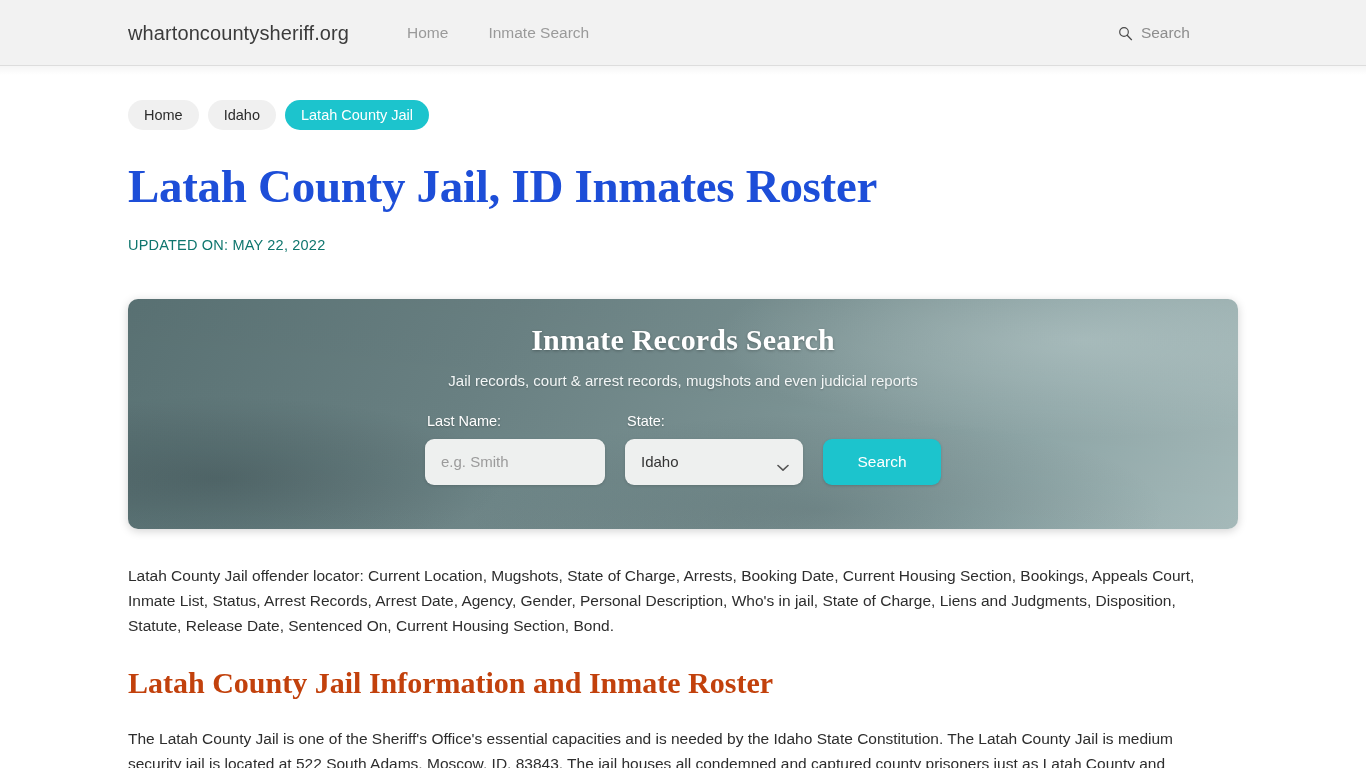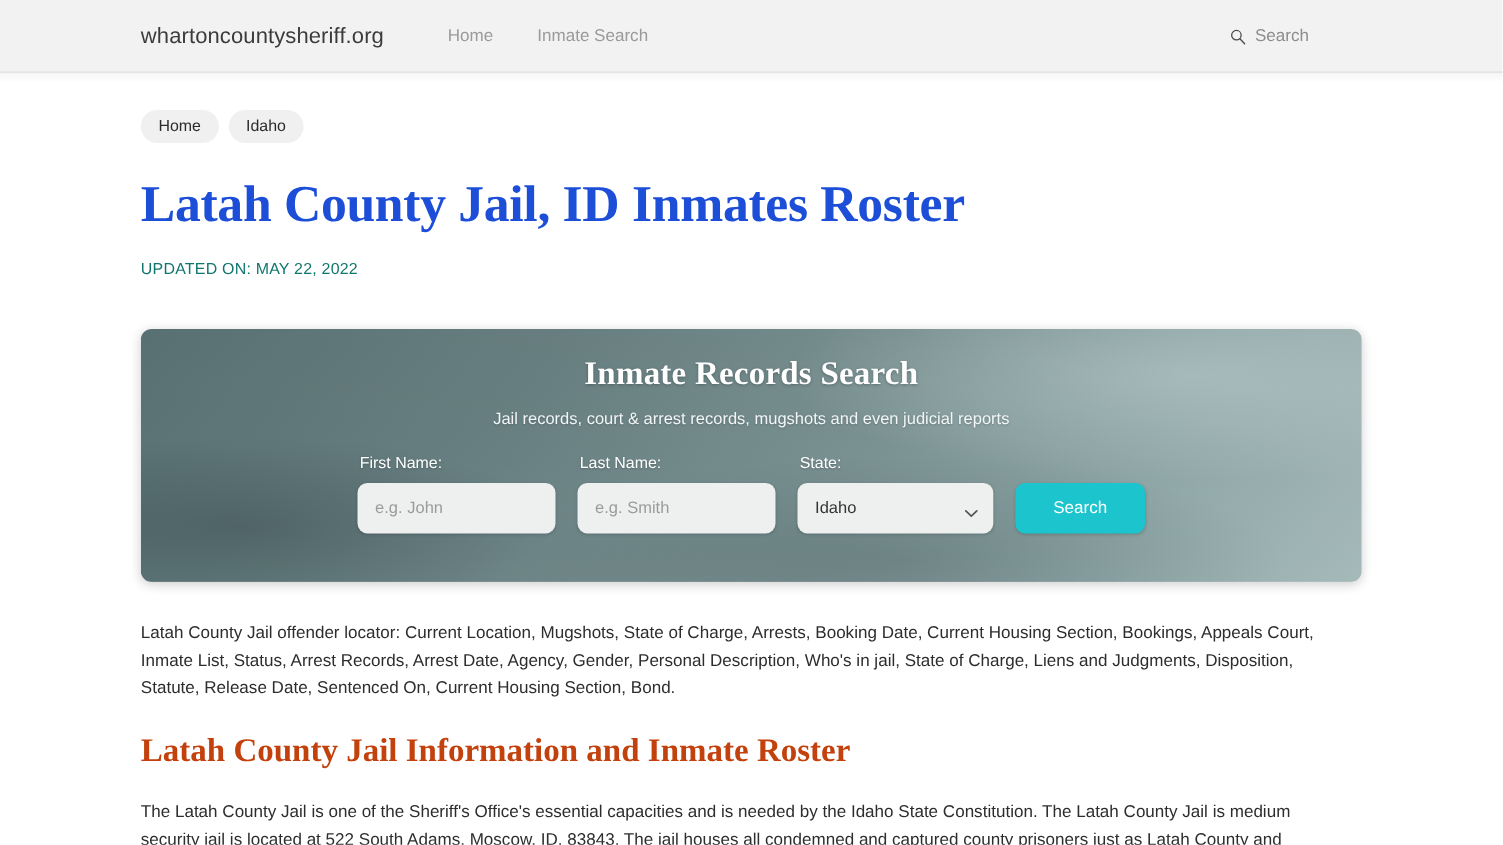--- a/index.html
+++ b/index.html
@@ -283,36 +283,33 @@
       <span>Search</span>
     </div>
   </div>
 </header>
 
 <div class="page">
 
   <nav class="breadcrumb">
     <a class="crumb" href="#">Home</a>
     <a class="crumb" href="#">Idaho</a>
+    <a class="crumb active" href="#">Latah County Jail</a>
   </nav>
 
   <h1 class="page-title">Latah County Jail, ID Inmates Roster</h1>
   <div class="updated-on">UPDATED ON: MAY 22, 2022</div>
 
   <section class="search-card">
     <div class="card-content">
       <h2 class="card-title">Inmate Records Search</h2>
       <p class="card-sub">Jail records, court &amp; arrest records, mugshots and even judicial reports</p>
 
       <form class="form-row">
 
-        <div class="field">
-          <label class="field-label">First Name:</label>
-          <input class="text-input" type="text" placeholder="e.g. John" style="">
-        </div>
 
         <div class="field">
           <label class="field-label">Last Name:</label>
           <input class="text-input" type="text" placeholder="e.g. Smith" style="">
         </div>
 
         <div class="field">
           <label class="field-label">State:</label>
           <div class="select-wrap">
             <select class="select-input">

